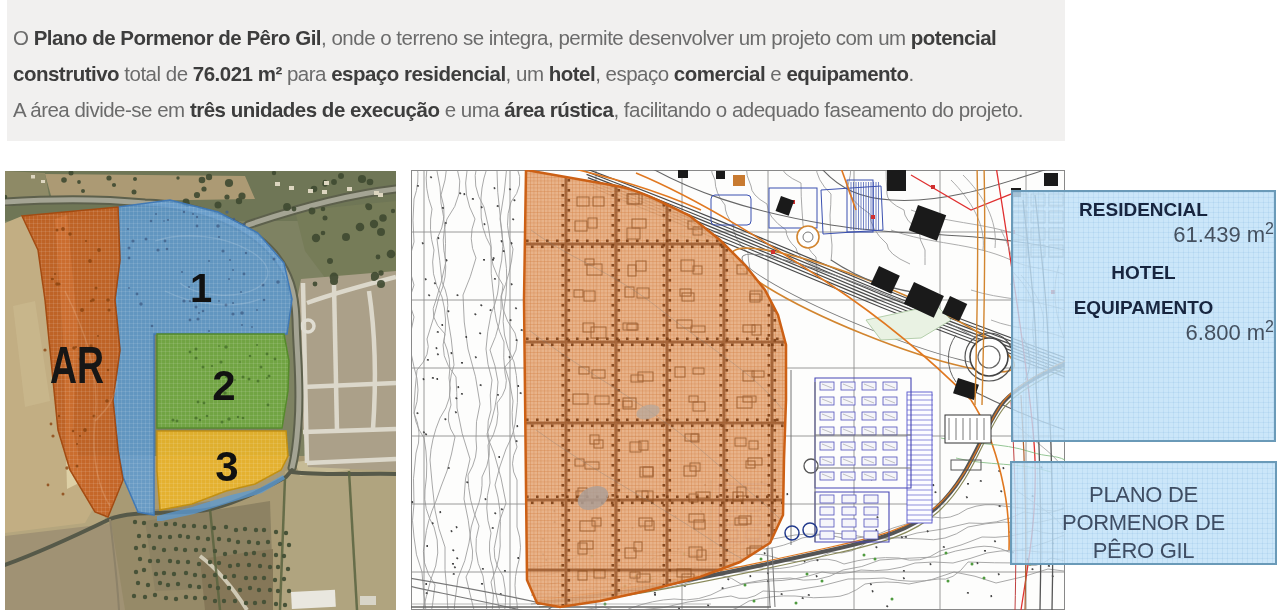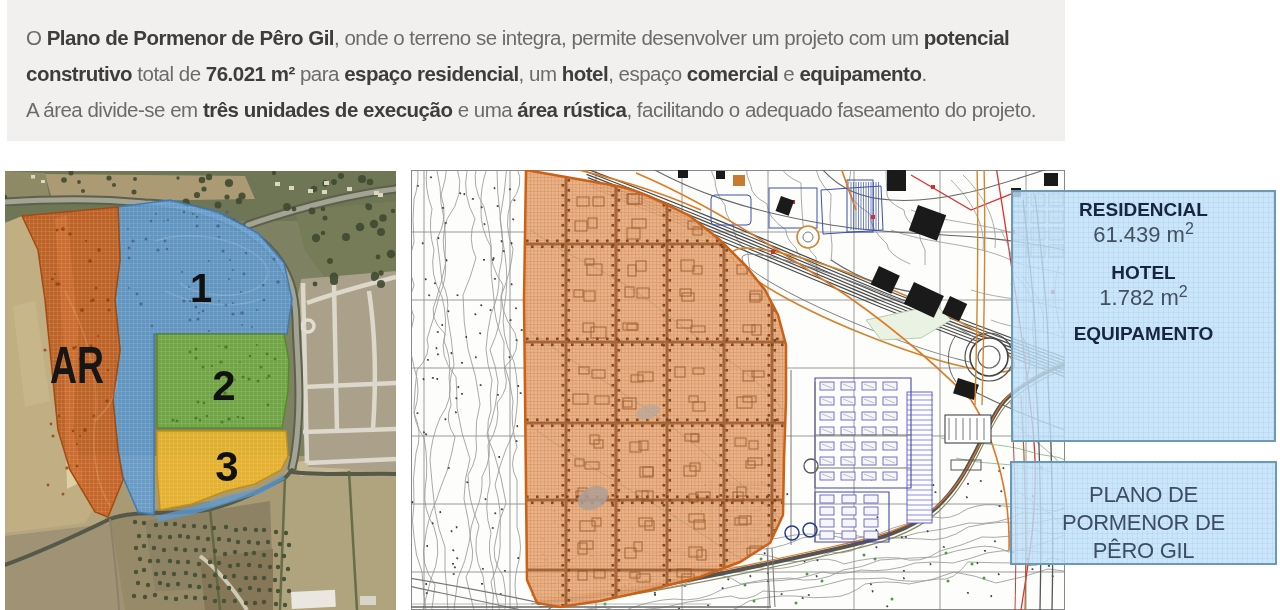--- a/index.html
+++ b/index.html
@@ -1,32 +1,32 @@
 <!DOCTYPE html>
 <html><head><meta charset="utf-8">
 <style>
 * { margin:0; padding:0; box-sizing:border-box; }
 html,body { width:1280px; height:610px; background:#fff; overflow:hidden;
   font-family:"Liberation Sans", sans-serif; position:relative; }
 .topbox { position:absolute; left:7px; top:0; width:1058px; height:141px;
   background:#f1f0ef; color:#6b6b6b; font-size:20.5px; line-height:36px;
-  padding:20px 0 0 19px; letter-spacing:-0.5px; }
+  padding:20px 0 0 6px; letter-spacing:-0.5px; }
 .topbox b { color:#3d3d3d; font-weight:bold; }
 .sat { position:absolute; left:5px; top:171px; }
 .map { position:absolute; left:411px; top:170px; }
 .bb { position:absolute; background:rgba(191,225,248,0.82); border:2px solid #6a9ab8;
   background-image:
     linear-gradient(rgba(125,180,222,0.16) 1px, transparent 1px),
     linear-gradient(90deg, rgba(125,180,222,0.16) 1px, transparent 1px);
   background-size:5px 5px; text-align:center; }
 .bb1 { left:1011px; top:190px; width:265px; height:252px; }
 .bb2 { left:1010px; top:461px; width:267px; height:104px; color:#3e4d63;
   font-size:22px; line-height:28px; padding-top:18px; letter-spacing:-0.3px; }
 .lbl { color:#17253f; font-weight:bold; font-size:19px; line-height:25px; margin-top:12px; }
-.val { color:#44505f; font-size:22px; line-height:26px; }
+.val { color:#44505f; font-size:22px; line-height:26px;text-align:right; }
 .val sup { font-size:16px; line-height:0; }
 </style></head>
 <body>
 <div class="topbox">O <b>Plano de Pormenor de Pêro Gil</b>, onde o terreno se integra, permite desenvolver um projeto com um <b>potencial</b><br><b>construtivo</b> total de <b>76.021 m²</b> para <b>espaço residencial</b>, um <b>hotel</b>, espaço <b>comercial</b> e <b>equipamento</b>.<br>A área divide-se em <b>três unidades de execução</b> e uma <b>área rústica</b>, facilitando o adequado faseamento do projeto.</div>
 <div class="sat"><svg width="391" height="439" viewBox="0 0 391 439">
       <defs>
 <pattern id="zg" width="4" height="4" patternUnits="userSpaceOnUse">
 <path d="M0 0H4M0 0V4" stroke="rgba(255,255,255,0.28)" stroke-width="0.7" fill="none"></path>
 </pattern>
 </defs>
@@ -1805,15 +1805,15 @@
         </g>
       </g>
       <path d="M115,0 L206,16 C230,20 262,38 279,46 L309,70 L334,95 L354,120 L367,145 L375,175 L375,230 L373,290 L372,345 L359,373 L329,392 L289,407 L239,420 L189,431 L149,437 L126,433 L116,410 L113,130 Z" fill="none" stroke="#cc6015" stroke-width="2.5"></path>
       <ellipse cx="182" cy="328" rx="16" ry="11" fill="#ad9f96" opacity="0.85" transform="rotate(-25 182 328)"></ellipse>
       <ellipse cx="237" cy="242" rx="12" ry="7" fill="#b4a89e" opacity="0.7" transform="rotate(-15 237 242)"></ellipse>
     </svg></div>
 <div class="bb bb1">
   <div class="lbl" style="margin-top:5px">RESIDENCIAL</div>
   <div class="val">61.439 m<sup>2</sup></div>
   <div class="lbl">HOTEL</div>
-  <div class="val">1.782 m<sup>2</sup></div>
   <div class="lbl" style="margin-top:10px">EQUIPAMENTO</div>
+  <div class="val">6.800 m<sup>2</sup></div>
 </div>
 <div class="bb bb2">PLANO DE<br>PORMENOR DE<br>PÊRO GIL</div>
 </body></html>

